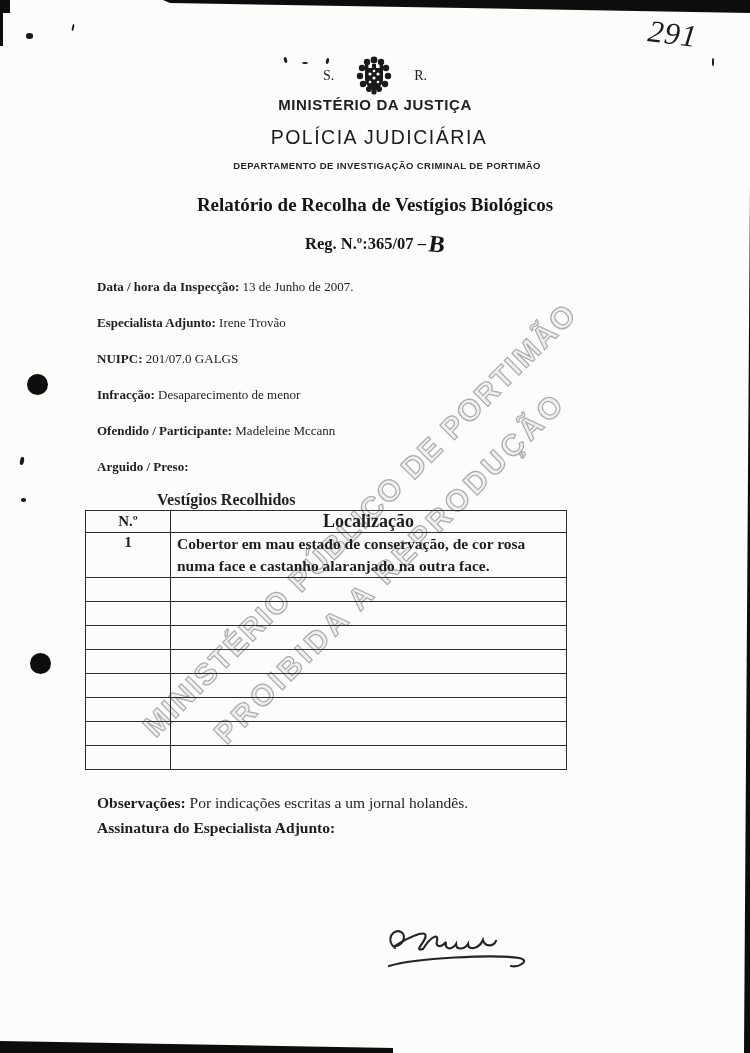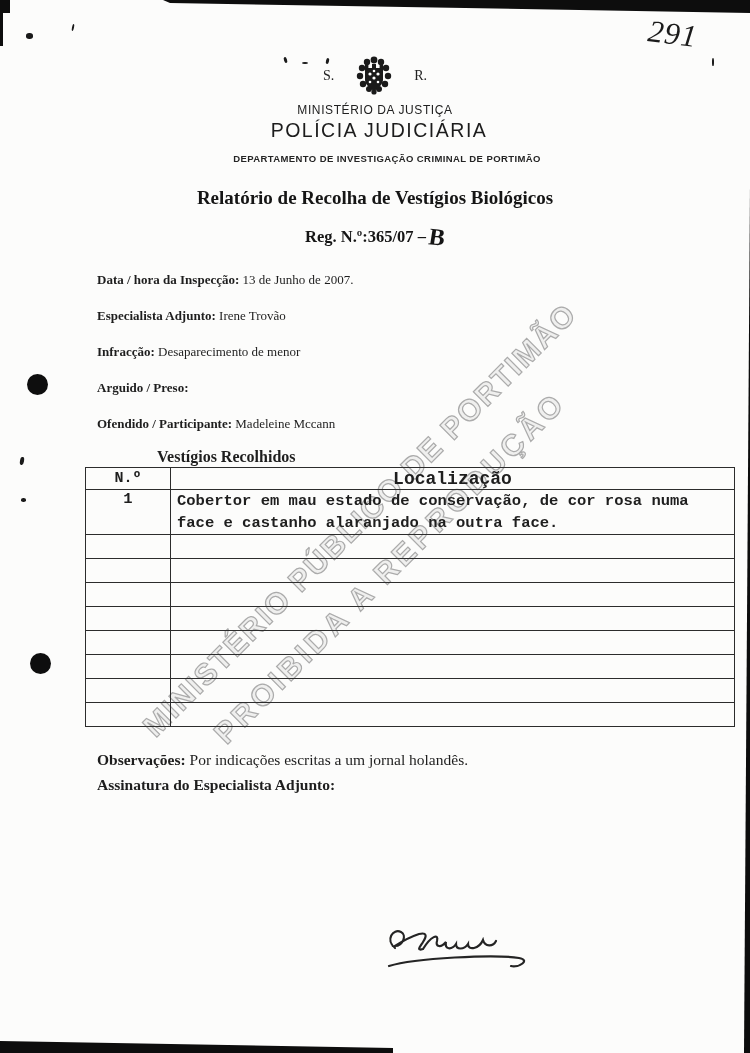--- a/index.html
+++ b/index.html
@@ -37,36 +37,36 @@
     transform:translate(-50%,-50%) rotate(-45deg);}
   
   .doc{position:absolute; inset:0; z-index:2;}
   .page-number{position:absolute; left:648px; top:16px;
     font-style:italic; font-size:31px; letter-spacing:1px; color:#1b1b1b;
     transform:rotate(7deg); font-weight:500;}
   .header{text-align:center; padding-top:56px;
     font-family:"Liberation Sans", sans-serif;}
   .sr-row{display:flex; justify-content:center; align-items:center; gap:18px;}
   .sr-letter{font-family:"Liberation Serif", serif; font-size:14px; color:#222;}
-  .ministry{margin-top:7px; font-size:12px; letter-spacing:0.6px; color:#212121; font-weight:400;}
-  .agency{margin-top:2px; font-size:19.5px; letter-spacing:1.5px; color:#1c1c1c;padding-left:8px;}
+  .ministry{font-size:15px; letter-spacing:0.6px; color:#212121; font-weight:700;}
+  .agency{margin-top:13px; font-size:19.5px; letter-spacing:1.5px; color:#1c1c1c;padding-left:8px;}
   .department{margin-top:11px; font-size:9.5px; letter-spacing:0.4px; color:#242424; font-weight:600;padding-left:24px;}
   .doc-title{margin-top:23px; text-align:center; font-size:19px; font-weight:bold; color:#151515;}
   .reg-line{margin-top:15px; text-align:center; font-size:16.5px; font-weight:bold; color:#151515;}
   .reg-hand{display:inline-block; font-size:24px; font-weight:600;
     transform:rotate(5deg) skewX(-4deg); margin-left:3px; vertical-align:-3px;}
   .fields{margin:17px 86px 0 97px; font-size:13px; line-height:23px; text-align:justify;}
   .fields p{margin:0 0 13px 0;}
   .fields b{font-weight:bold;}
   
   .table-wrap{margin:6px 0 0 85px; width:578px;}
   .table-title{font-size:16px; font-weight:bold; text-align:left;
     padding-left:72px; margin-bottom:1px;}
-  table.evidence{border-collapse:collapse; width:650px;
-    border:1.5px solid #262626;font-family:Liberation Mono, monospace;}
+  table.evidence{border-collapse:collapse; width:482px;
+    border:1.5px solid #262626;}
   table.evidence td, table.evidence th{border:1.2px solid #2c2c2c; padding:0 6px;}
   th.col-num{width:72px; font-size:15px; font-weight:bold; height:21px;}
   th.col-loc{font-size:18px; font-weight:bold; height:21px;}
   td.cell-num{text-align:center; font-weight:bold; font-size:15.5px; vertical-align:top;}
   td.cell-loc{text-align:left; font-weight:bold; font-size:15.5px; line-height:22px; padding:1px 8px;}
   tr.empty td{height:23px;}
   
   .footer{margin:20px 86px 0 97px; font-size:15.5px; line-height:25px;}
   .footer b{font-weight:bold;}
   .signature{position:absolute; left:383px; top:920px; z-index:3;}
@@ -141,23 +141,24 @@
     </div>
 
     <div class="doc-title">Relatório de Recolha de Vestígios Biológicos</div>
     <div class="reg-line">
       <span>Reg. N.º:365/07 –</span><span class="reg-hand">B</span>
     </div>
 
     <div class="fields">
       <p><b>Data / hora da Inspecção:</b> <span>13 de Junho de 2007.</span></p>
       <p><b>Especialista Adjunto:</b> <span>Irene Trovão</span></p>
+      <p><b>NUIPC:</b> <span>201/07.0 GALGS</span></p>
       <p><b>Infracção:</b> <span>Desaparecimento de menor</span></p>
+      <p><b>Ofendido / Participante:</b> <span>Madeleine Mccann</span></p>
       <p><b>Arguido / Preso:</b> <span></span></p>
-      <p><b>Ofendido / Participante:</b> <span>Madeleine Mccann</span></p>
     </div>
 
     <div class="table-wrap">
       <div class="table-title">Vestígios Recolhidos</div>
       <table class="evidence">
         <thead>
           <tr>
             <th class="col-num">N.º</th>
             <th class="col-loc">Localização</th>
           </tr>

